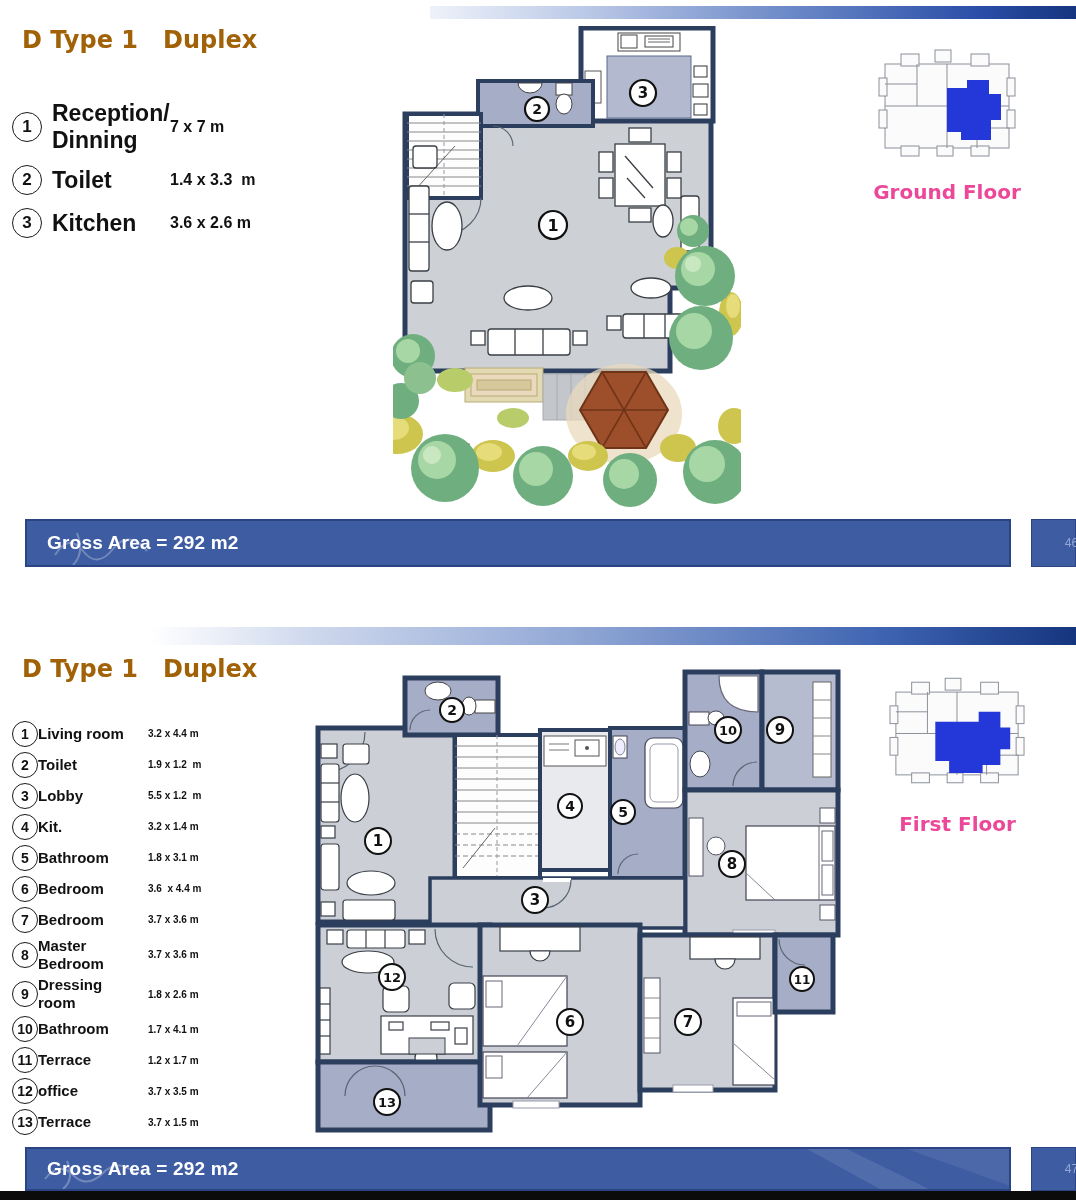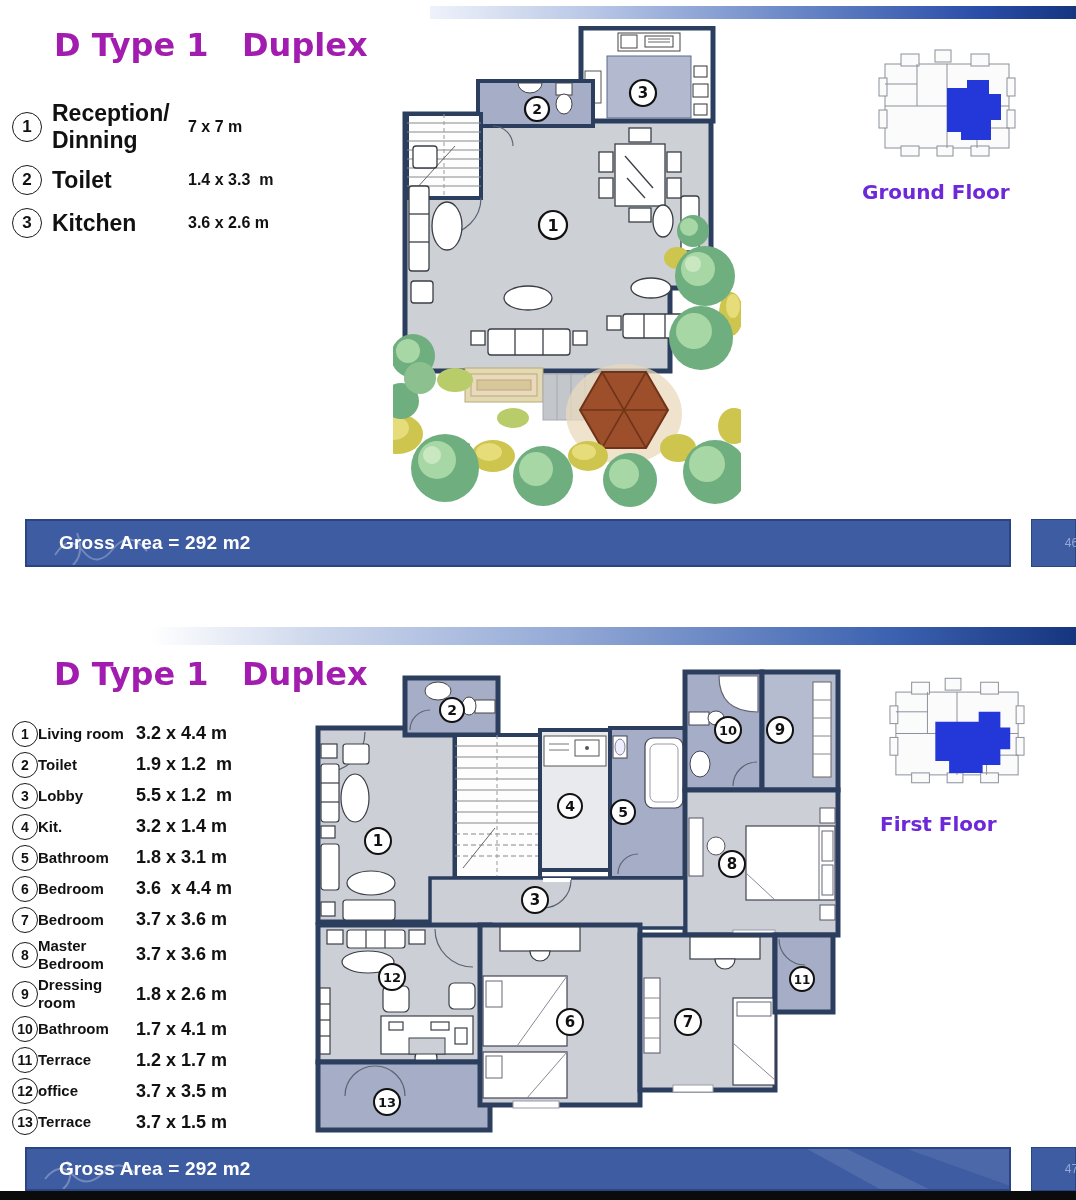--- a/index.html
+++ b/index.html
@@ -3,41 +3,41 @@
 <meta charset="utf-8">
 <style>
   html,body{margin:0;padding:0;background:#fff;}
   #page{position:relative;width:1076px;height:1200px;background:#fff;overflow:hidden;
         font-family:"Liberation Sans",sans-serif;color:#1b1b1b;}
   .abs{position:absolute;}
   .stripe1{left:430px;top:6px;width:646px;height:13px;
     background:linear-gradient(90deg,#eef2fa 0%,#b9c7e6 25%,#6d8ac8 55%,#2a4ea8 85%,#16357f 100%);}
   .stripe2{left:150px;top:627px;width:926px;height:18px;
     background:linear-gradient(90deg,rgba(255,255,255,0) 0%,#cdd7ec 18%,#93a9d6 45%,#3c62b0 80%,#16357f 100%);}
-  .title{font-family:"DejaVu Sans",sans-serif;font-weight:bold;font-size:32px;
-         color:#a21caf;white-space:pre;margin-left:32px;}
+  .title{font-family:"DejaVu Sans",sans-serif;font-weight:bold;font-size:24px;
+         color:#a16207;white-space:pre;}
   .legend{display:flex;flex-direction:column;}
   .legend-row{display:flex;align-items:center;}
   .lnum{flex:0 0 auto;display:flex;align-items:center;justify-content:center;
         border:1.8px solid #1a1a1a;border-radius:50%;font-weight:bold;background:#fff;color:#111;}
   .llabel{font-weight:bold;color:#111;line-height:1.18;}
   .ldim{font-weight:bold;color:#111;white-space:pre;}
   .s1 .legend-row{margin-bottom:9px;min-height:34px;}
   .s1 .lnum{width:28px;height:28px;font-size:17px;}
   .s1 .llabel{width:112px;margin-left:10px;font-size:23px;}
-  .s1 .ldim{margin-left:24px;font-size:16px;}
+  .s1 .ldim{margin-left:6px;font-size:16px;}
   .s2 .legend-row{margin-bottom:4px;min-height:27px;}
   .s2 .lnum{width:24px;height:24px;font-size:14px;}
   .s2 .llabel{width:98px;font-size:15px;}
-  .s2 .ldim{margin-left:0;font-size:18px;}
+  .s2 .ldim{margin-left:12px;font-size:10px;}
   .floor-label{font-family:"DejaVu Sans",sans-serif;font-weight:bold;font-size:20px;
-               color:#6d28d9;}
+               color:#ec4899;text-align:center;}
   .bar{background:#3e5ca2;border:2px solid #2b4484;box-sizing:border-box;display:flex;align-items:center;
        position:absolute;overflow:hidden;}
-  .bar-text{color:#fff;font-weight:bold;font-size:19px;padding-left:32px;letter-spacing:.2px;
+  .bar-text{color:#fff;font-weight:bold;font-size:19px;padding-left:20px;letter-spacing:.2px;
             position:relative;z-index:2;text-align:center;}
   .pagebox{background:#3e5ca2;border:1px solid #2b4484;box-sizing:border-box;display:flex;
            align-items:center;justify-content:center;color:#93a7d4;font-size:12px;position:absolute;padding-left:36px;}
   .bottom-strip{left:0;top:1191px;width:1076px;height:9px;background:#0b0b0b;}
   svg text.rnum{font-family:"DejaVu Sans",sans-serif;font-weight:bold;fill:#111;text-anchor:middle;}
 </style>
 </head>
 <body>
 
 <div id="page">

